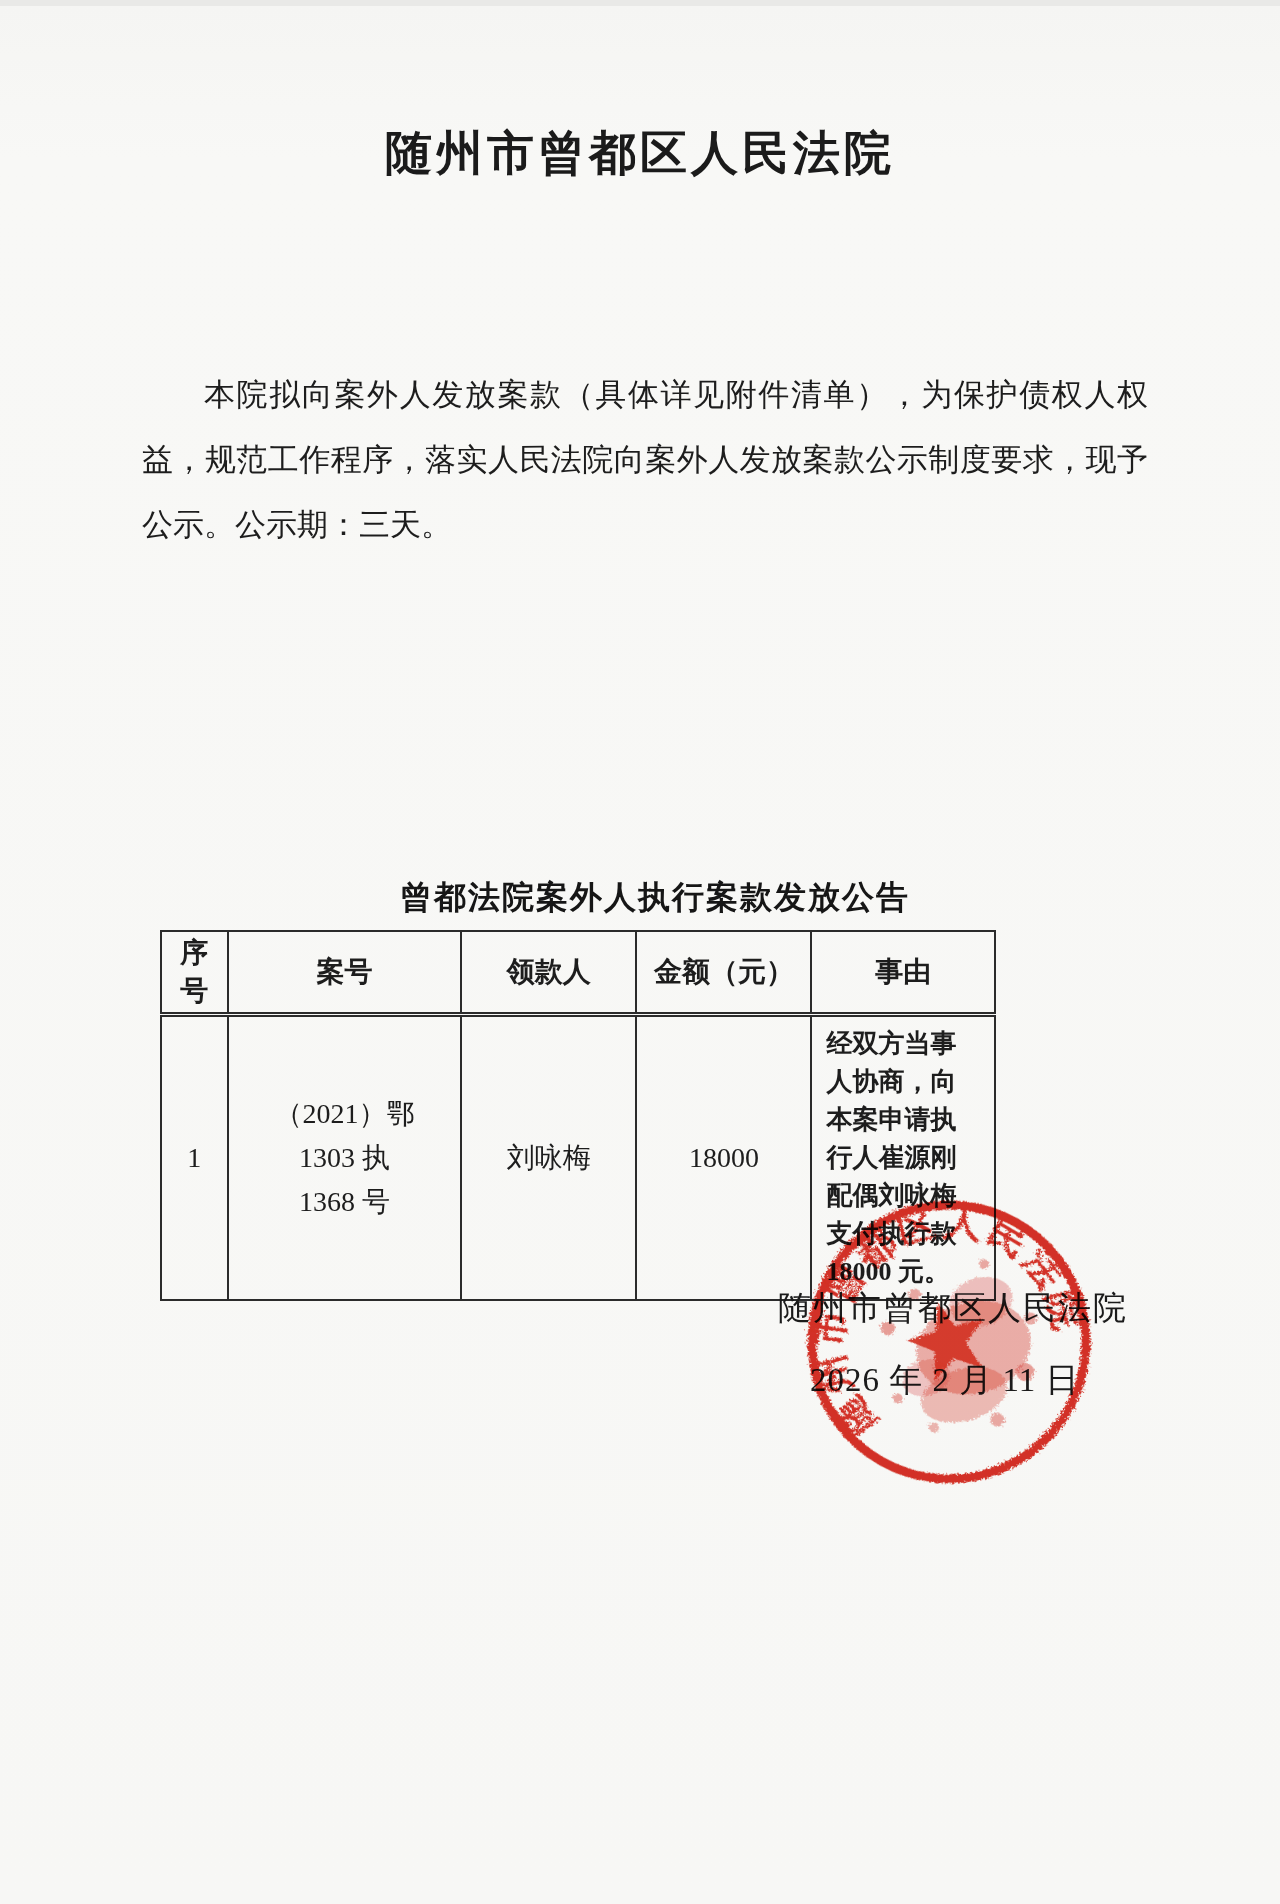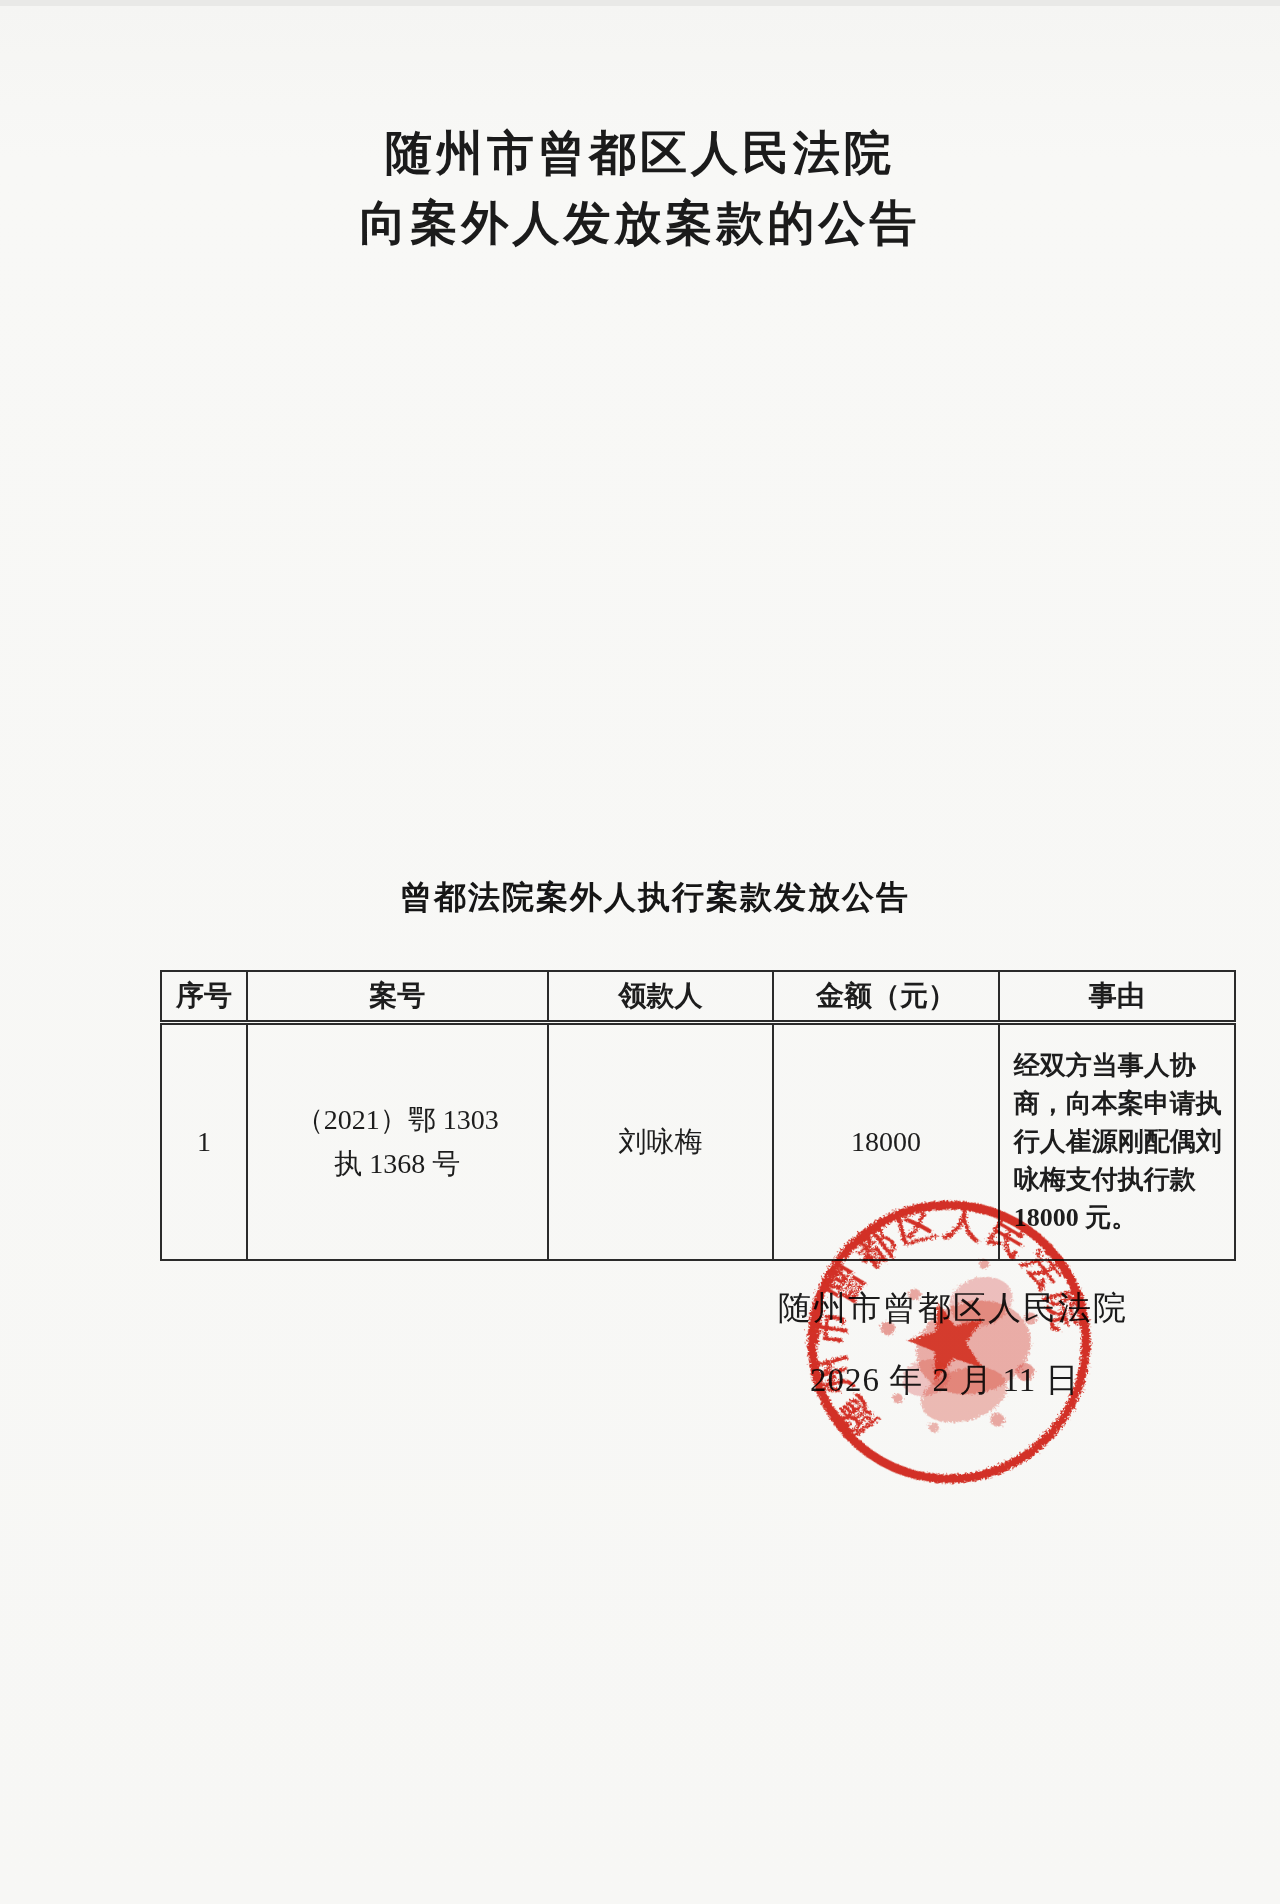--- a/index.html
+++ b/index.html
@@ -23,21 +23,21 @@
     position:absolute; left:142px; top:356px; width:1006px;
     font-size:31px; line-height:65px; text-align:justify;
     color:#1d1d1d;
   }
   .body-text p { margin:0; text-indent:2em; }
   .table-title {
     position:absolute; left:160px; top:870px; width:990px;
     text-align:center; font-size:32px; font-weight:700; letter-spacing:2px;font-family:Liberation Serif, serif;
   }
   .case-table {
-    position:absolute; left:160px; top:964px; width:1076px;
+    position:absolute; left:160px; top:924px; width:836px;
     border-collapse:collapse; table-layout:fixed;
     background:transparent;
   }
   .case-table th, .case-table td {
     border:2px solid #2b2b2b;
     text-align:center; vertical-align:middle;
     font-size:28px; color:#1d1d1d;
     padding:2px 6px;
   }
   .case-table th { height:44px; font-weight:700; border-bottom:5px double #2b2b2b; }
@@ -65,23 +65,23 @@
     mix-blend-mode:multiply; opacity:0.95;
     pointer-events:none;
   }
 </style>
 </head>
 <body>
 
 <div class="page">
 
   <div class="doc-title line1">随州市曾都区人民法院</div>
-  <div class="doc-title line2">向案外人发放案款的公告</div>
 
   <div class="body-text">
+    <p>本院拟向案外人发放案款（具体详见附件清单），为保护债权人权益，规范工作程序，落实人民法院向案外人发放案款公示制度要求，现予公示。公示期：三天。</p>
   </div>
 
   <div class="table-title">曾都法院案外人执行案款发放公告</div>
 
   <table class="case-table">
     <colgroup>
       <col class="col-seq">
         <col class="col-case">
         <col class="col-payee">
       <col class="col-amt">

